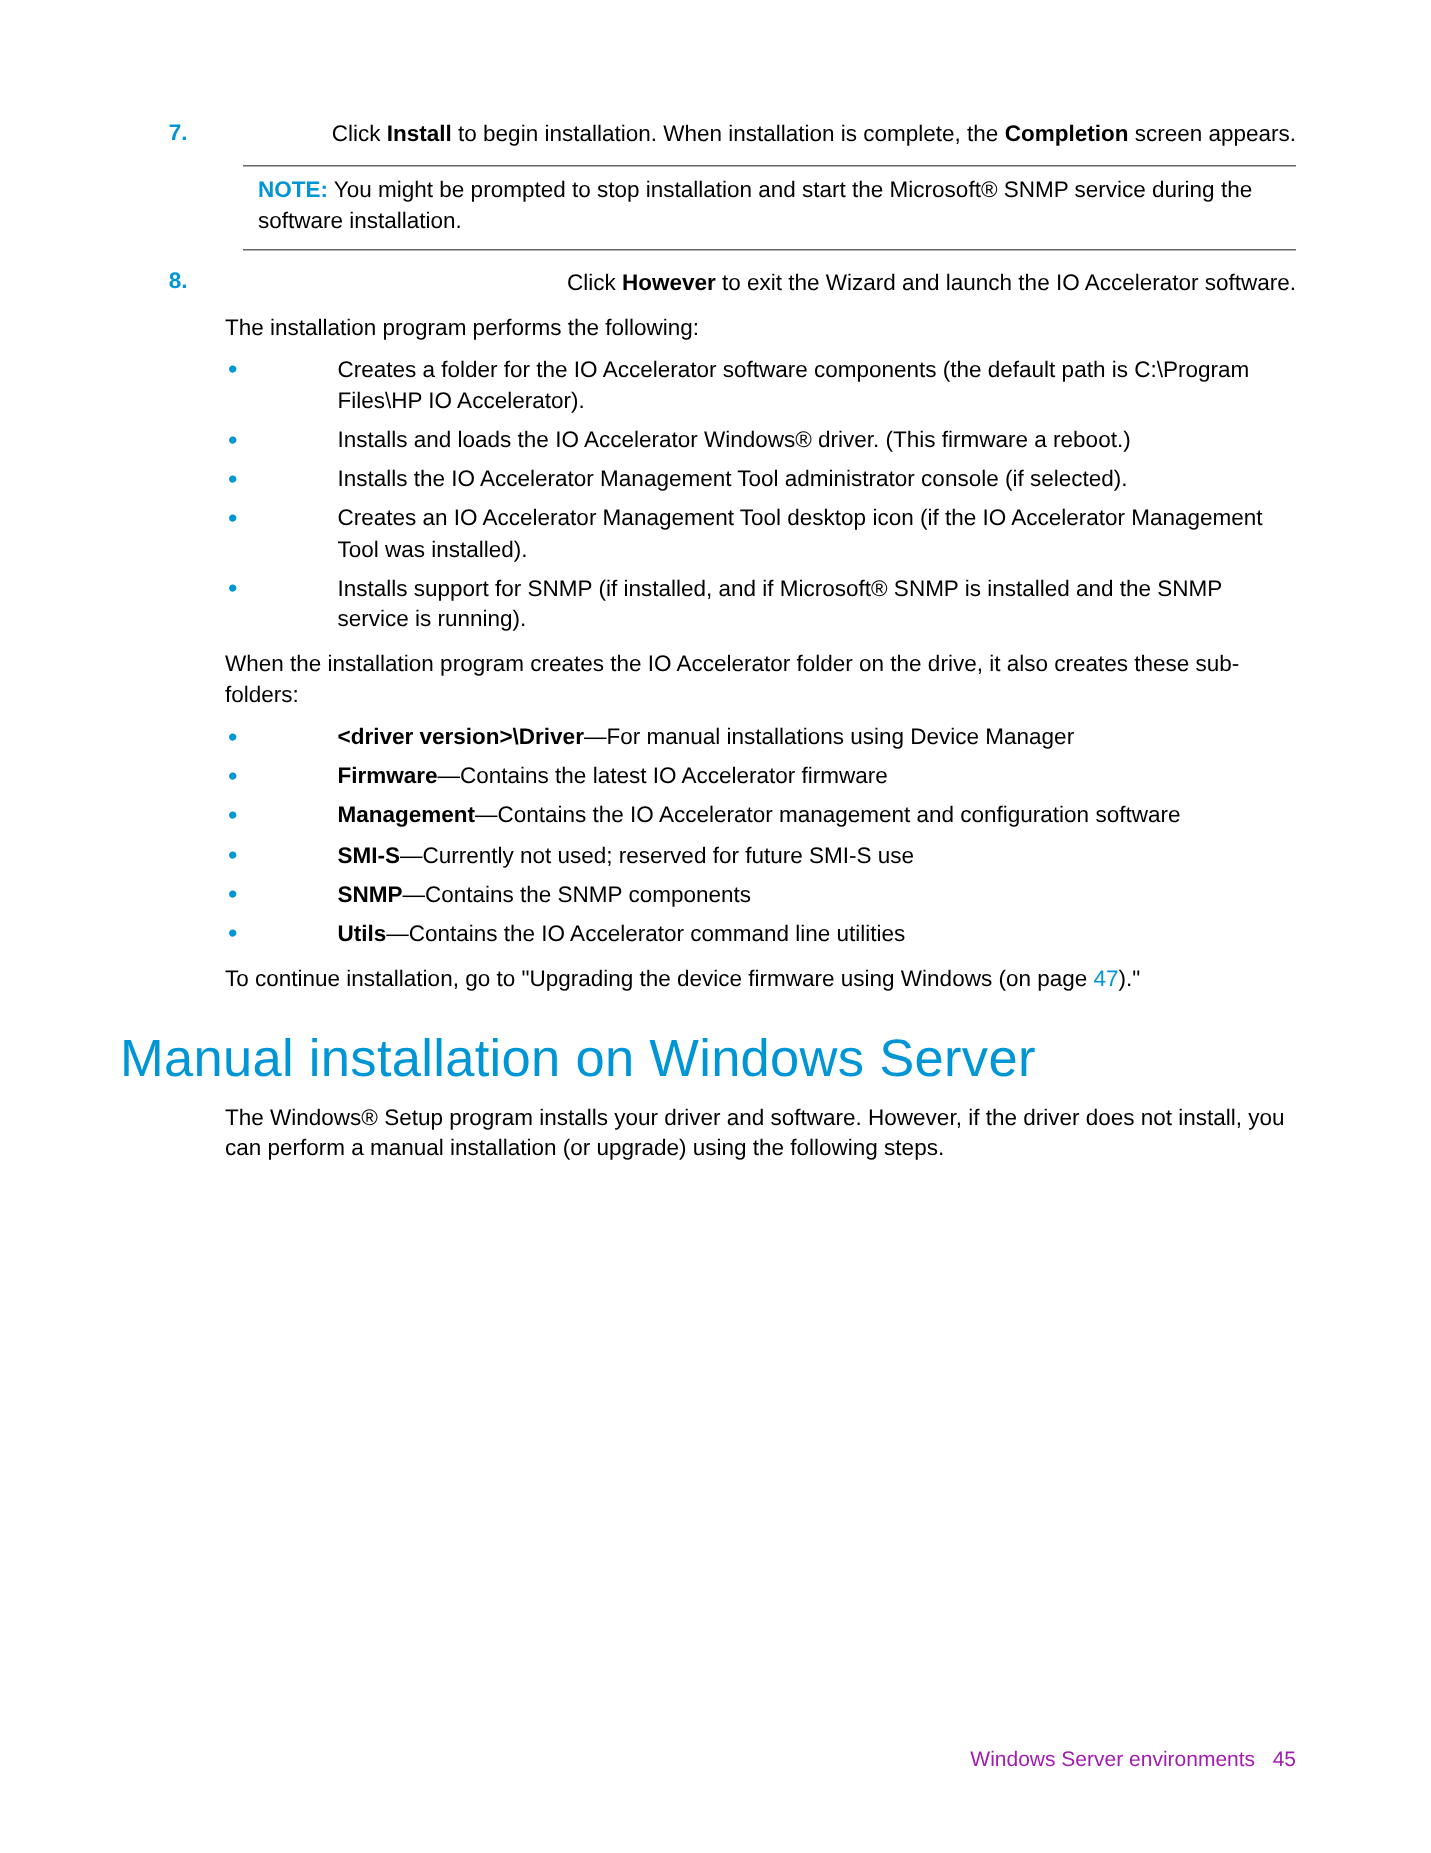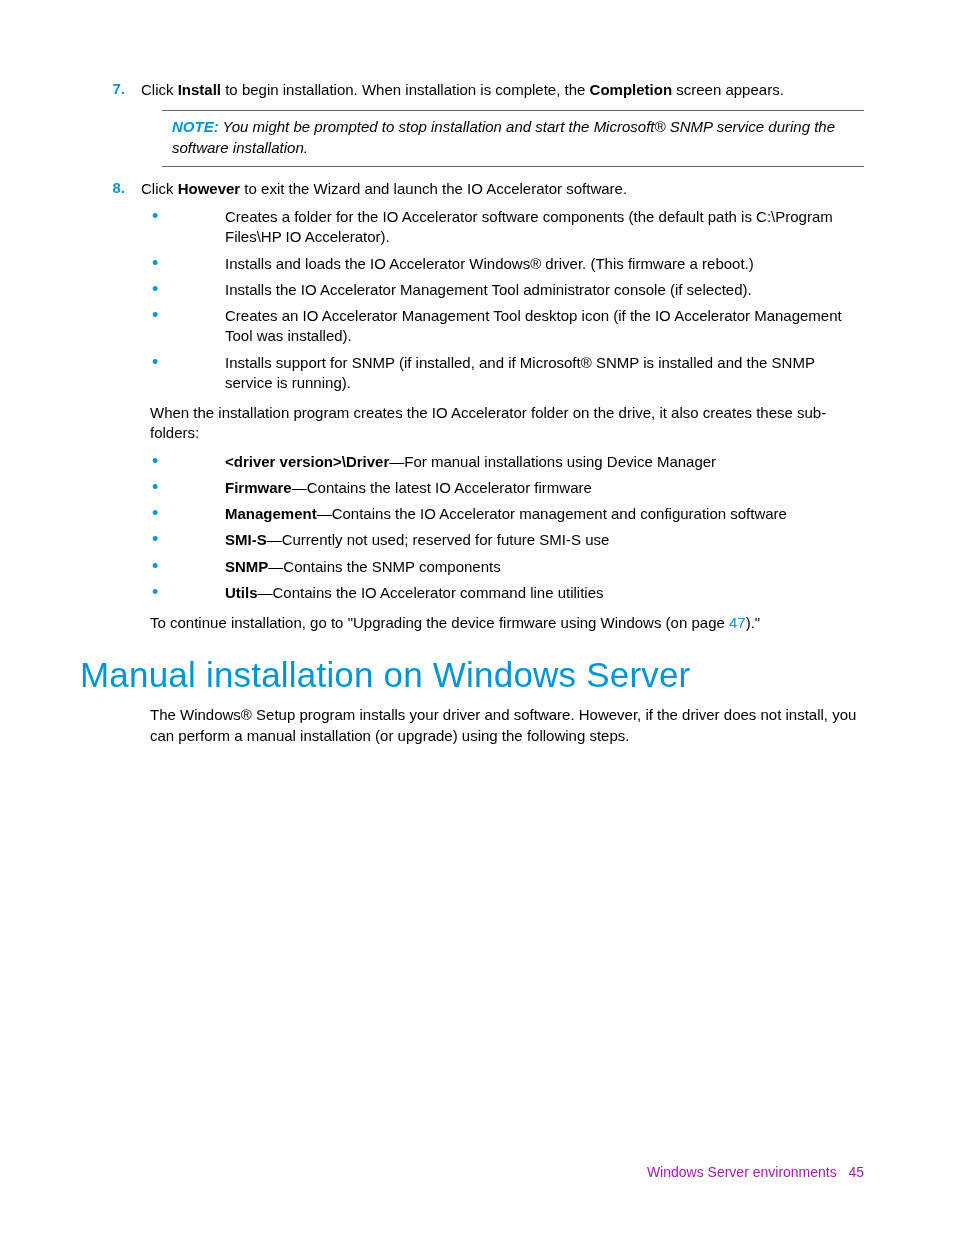--- a/index.html
+++ b/index.html
@@ -30,29 +30,29 @@
     color: #0096d6;
     font-size: 15px;
     text-align: right;
     padding-right: 16px;
     box-sizing: content-box;
   }
   .ol-body {
     flex: 1;
     font-size: 15px;
     line-height: 1.35;
+    text-align: right;
   }
   .note-box {
     margin: 10px 0 12px 72px;
     border-top: 1px solid #666;
     border-bottom: 1px solid #666;
     padding: 6px 10px 8px 10px;
     font-size: 15px;
     line-height: 1.35;
-    font-style: italic;
   }
   .note-label {
     color: #0096d6;
     font-weight: bold;
   }
   .para {
     margin: 10px 0 8px 60px;
     font-size: 15px;
     line-height: 1.35;
   }
@@ -111,20 +111,21 @@
     <span class="note-label">NOTE:</span><span>  You might be prompted to stop installation and start the Microsoft® SNMP service during the software installation.</span>
   </div>
 
   <div class="ol-item">
     <div class="ol-num">8.</div>
     <div class="ol-body">
       <span>Click </span><b>However</b><span> to exit the Wizard and launch the IO Accelerator software.</span>
     </div>
   </div>
 
+  <div class="para">The installation program performs the following:</div>
 
   <div class="ul-item">
     <div class="ul-bullet">•</div>
     <div class="ul-body">Creates a folder for the IO Accelerator software components (the default path is C:\Program Files\HP IO Accelerator).</div>
   </div>
   <div class="ul-item">
     <div class="ul-bullet">•</div>
     <div class="ul-body">Installs and loads the IO Accelerator Windows® driver. (This firmware a reboot.)</div>
   </div>
   <div class="ul-item">

